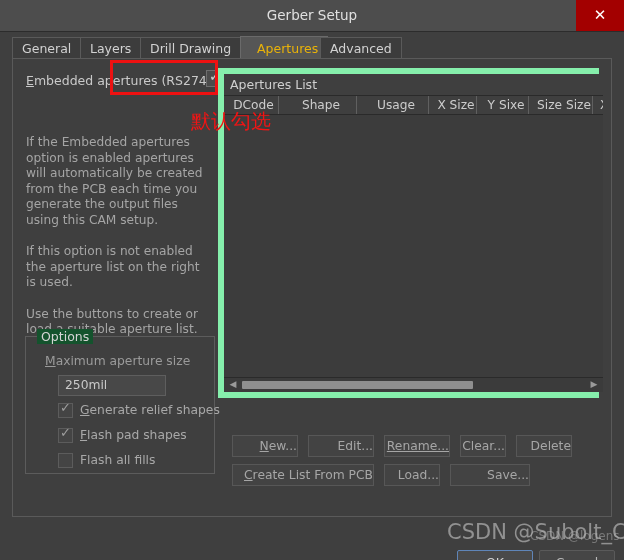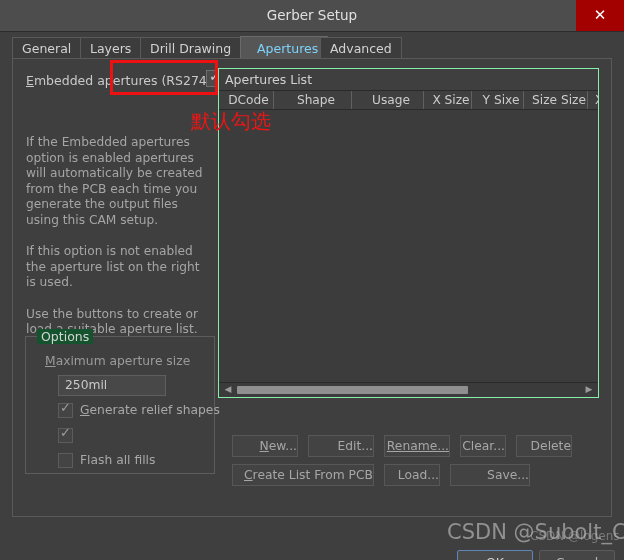--- a/index.html
+++ b/index.html
@@ -84,21 +84,21 @@
     border: 1px solid #5a5a5a;
     border-bottom: none;
     color: #d2d2d2;
     font-size: 12.5px;
     white-space: nowrap;
     box-sizing: border-box;
     cursor: pointer;
   }
   .tab.active {
     background: #565656;
-    color: #7dd3fc;
+    color: #eab308;
     border-color: #6a6a6a;
     height: 23px;
     line-height: 23px;
     top: -1px;
     padding-left: 16px;
   }
 
   
   #tabpage {
     position: absolute;
@@ -216,21 +216,21 @@
   .opt-check .lbl u { text-decoration: underline; }
   #opt-relief { top: 66px; }
   #opt-flashpad { top: 91px; }
   #opt-flashall { top: 116px; }
 
   
   #list-panel {
     position: absolute;
     left: 205px; top: 9px;
     width: 381px; height: 330px;
-    border: 1px solid #86efac;
+    border: 6px solid #86efac;
     background: #3c3c3c;
     box-sizing: border-box;
   }
   #list-title {
     position: absolute;
     left: 0; top: 0;
     width: 379px; height: 22px;
     line-height: 22px;
     padding-left: 6px;
     box-sizing: border-box;
@@ -437,20 +437,21 @@
           <span class="box">
               <span class="tick">✓</span>
             </span>
           <span class="lbl"><u>G</u><span>enerate relief shapes</span></span>
         </div>
 
         <div class="opt-check" id="opt-flashpad">
           <span class="box">
               <span class="tick">✓</span>
             </span>
+          <span class="lbl"><u>F</u><span>lash pad shapes</span></span>
         </div>
 
         <div class="opt-check" id="opt-flashall">
           <span class="box">
               <span class="tick"></span>
             </span>
           <span class="lbl"><u></u><span>Flash all fills</span></span>
         </div>
       </div>
 

